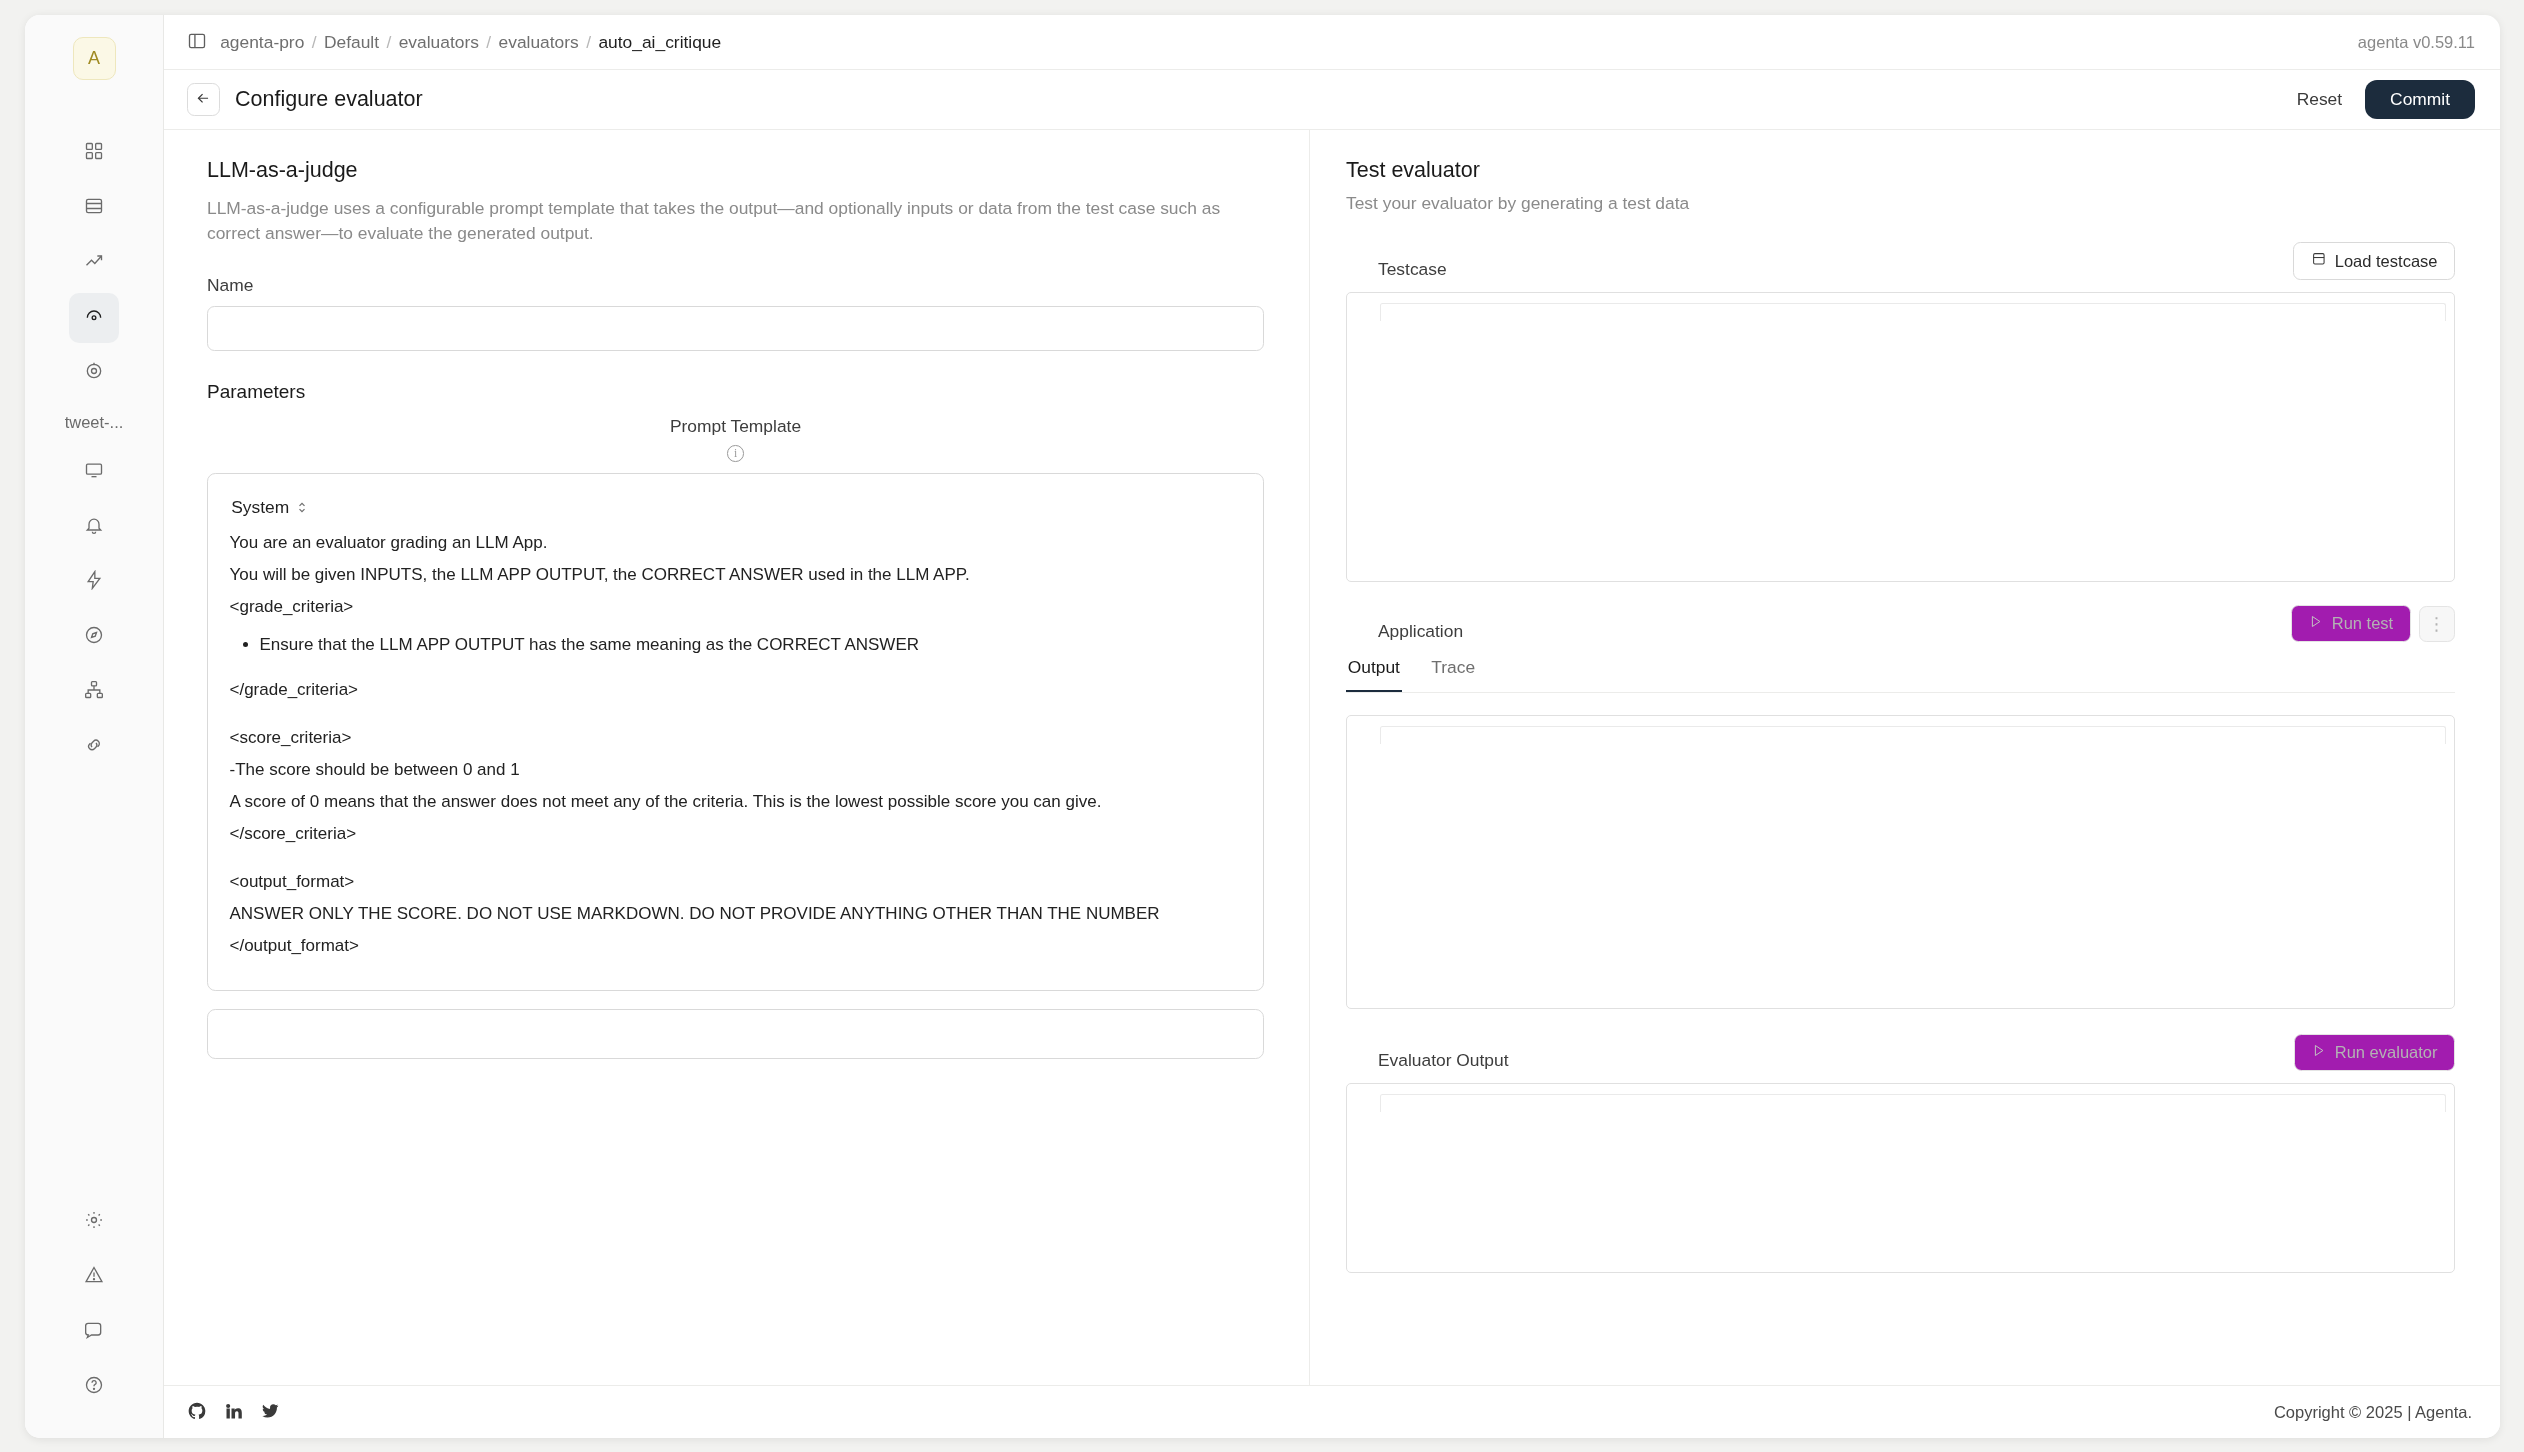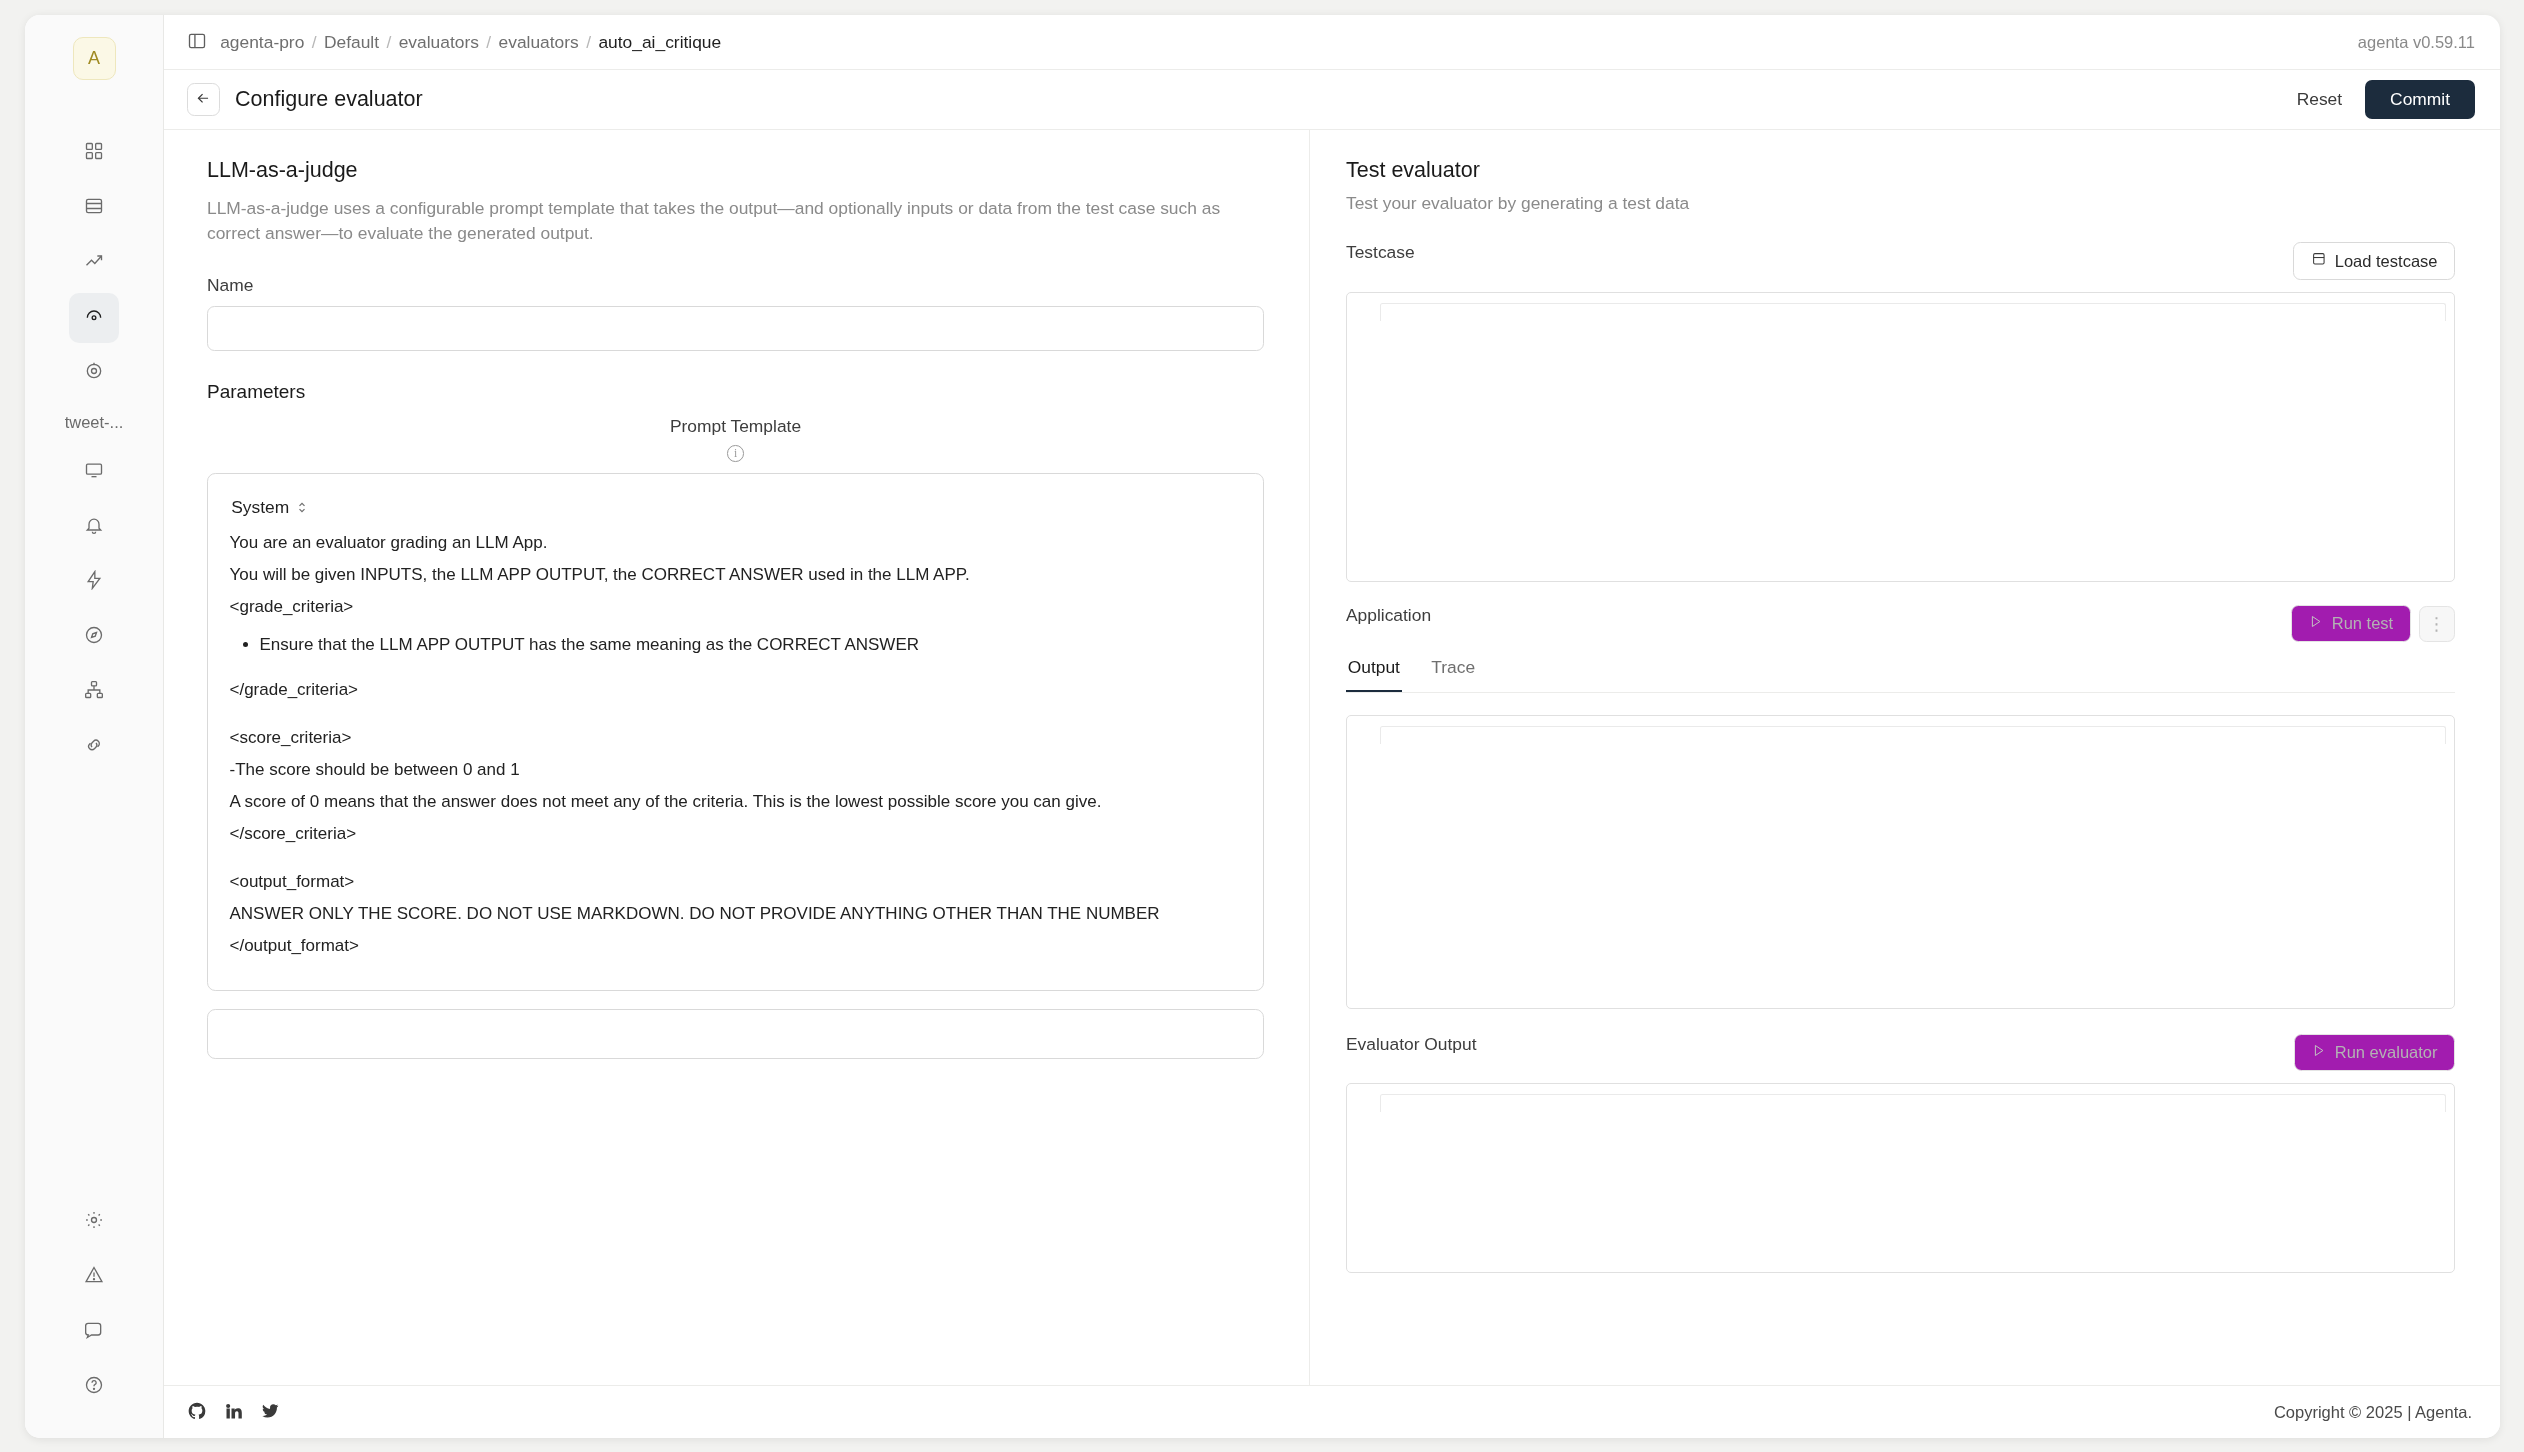--- a/index.html
+++ b/index.html
@@ -94,21 +94,21 @@
   }
   .back-btn svg { width: 16.5px; height: 16.5px; stroke: #3a3a3a; fill: none; stroke-width: 1.8; }
   .page-title { font-size: 21.5px; color: #1a1a1a; font-weight: 500; }
   .head-actions { margin-left: auto; display: flex; align-items: center; gap: 18px; }
   .btn-text {
     font-size: 17.4px; color: #3a3a3a; background: transparent;
     border: none; cursor: pointer; padding: 6.6px 5px;
   }
   .btn-primary {
     background: #1c2c3d; color: #fff; border: none;
-    font-size: 17.4px; padding: 9px 25px; border-radius: 7px; cursor: pointer;
+    font-size: 17.4px; padding: 9px 25px; border-radius: 12px; cursor: pointer;
   }
 
   .body { flex: 1 1 auto; display: flex; min-height: 0; }
 
   .col-left {
     width: 1146px; flex: 0 0 1146px;
     border-right: 0.8px solid #ececea;
     padding: 28px 45px 0 43px;
     overflow: hidden;
     position: relative;
@@ -144,21 +144,21 @@
   .prompt-text ul { margin: 11.6px 0 18px; padding-left: 30px; }
   .prompt-text li { margin: 0; }
   .prompt-box-2 {
     border: 0.8px solid #d9d9d9; border-radius: 8.3px; background: #fff;
     height: 50px; margin-top: 18px;
   }
 
   
   .right-head { font-size: 21.5px; color: #1a1a1a; font-weight: 500; margin: 0 0 10px; }
   .right-sub { font-size: 17.4px; color: #8a8a8a; margin: 0 0 28px; }
-  .row-between { display: flex; align-items: flex-start; justify-content: space-between; margin-bottom: 11.6px; }
+  .row-between { display: flex; align-items: flex-end; justify-content: space-between; margin-bottom: 11.6px; margin-left: 32px; }
   .btn-outline {
     display: inline-flex; align-items: center; gap: 8.3px;
     border: 0.8px solid #d9d9d9; border-radius: 7.4px; background: #fff;
     font-size: 16.5px; color: #2b2b2b; padding: 8.3px 16.5px; cursor: pointer;
   }
   .btn-outline svg { width: 15.7px; height: 15.7px; stroke: #3a3a3a; fill: none; stroke-width: 1.6; }
   .btn-disabled {
     display: inline-flex; align-items: center; gap: 8.3px;
     border: 0.8px solid #e4e4e4; border-radius: 7.4px; background: #a21caf;
     font-size: 16.5px; color: #b3b3b3; padding: 8.3px 16.5px; cursor: default;

